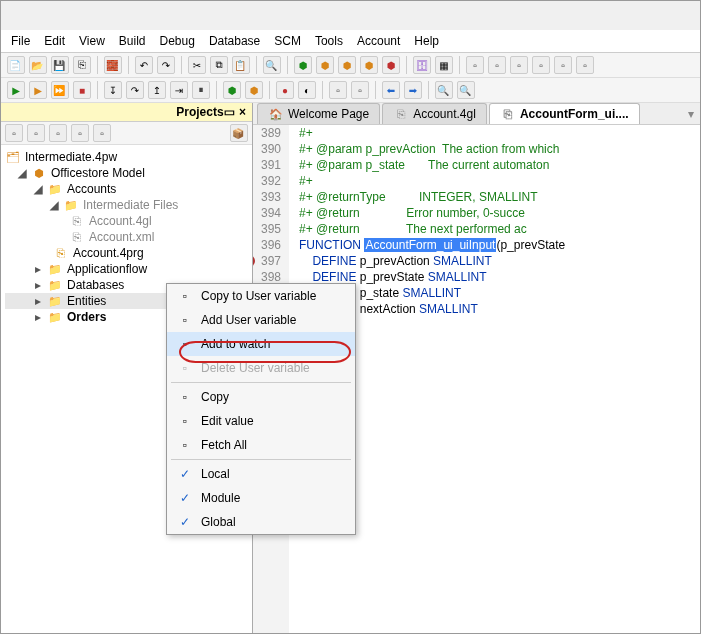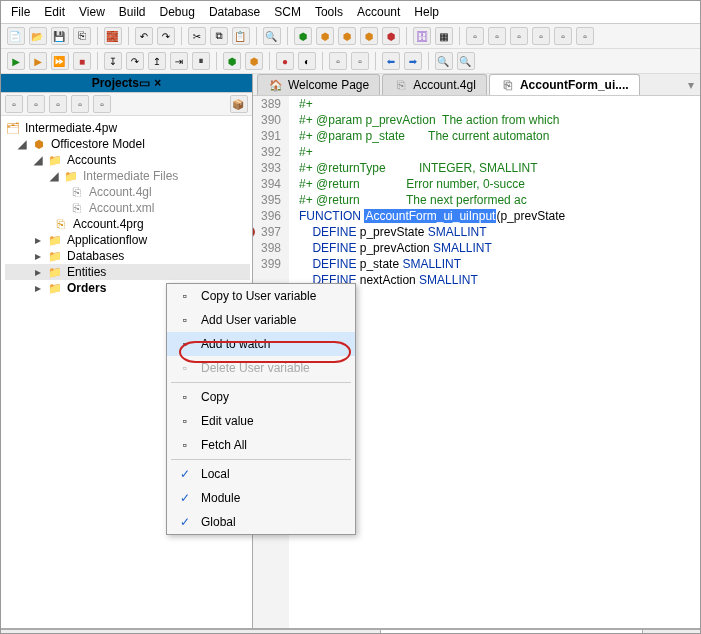--- a/index.html
+++ b/index.html
@@ -1,24 +1,24 @@
 <!DOCTYPE html>
 <html><head>
 <meta charset="utf-8">
 <style>
   * { box-sizing: border-box; margin: 0; padding: 0; font-family: "Segoe UI", Tahoma, sans-serif; font-size: 12px; }
   body { background: #f0f0f0; width: 701px; height: 634px; overflow: hidden; border: 1px solid #999; }
-  .menubar { display: flex; gap: 14px; padding: 4px 10px; background: #fff; border-bottom: 1px solid #ccc; }
+  .menubar { display: flex; gap: 14px; padding: 4px 10px; background: #fff; border-bottom: 1px solid #ccc; margin-top: 29px; }
   .menubar span { cursor: default; }
   .toolbar { display: flex; gap: 4px; padding: 3px 6px; background: #f5f5f5; border-bottom: 1px solid #ddd; flex-wrap: wrap; align-items: center; }
   .tbtn { width: 18px; height: 18px; background: #eee; border: 1px solid #ccc; border-radius: 2px; display:flex; align-items:center; justify-content:center; font-size:10px; }
   .sep { width:1px; height:18px; background:#ccc; margin:0 2px; }
   .main { display:flex; height: calc(100% - 78px); }
   .left { width: 252px; display:flex; flex-direction:column; border-right:1px solid #aaa; }
-  .panel-header { display:flex; align-items:center; justify-content:center; padding:2px 6px; background:#0369a1; border-bottom:1px solid #ccc; font-weight:bold; }
+  .panel-header { display:flex; align-items:center; justify-content:flex-end; padding:2px 6px; background:#fef9c3; border-bottom:1px solid #ccc; font-weight:bold; }
   .panel-header .icons { display:flex; gap:4px; font-size:10px; }
   .tree { padding:4px 2px 4px 4px; background:#fff; overflow:auto; flex:1; }
   .tree-row { display:flex; align-items:center; gap:4px; padding:1px 0; white-space:nowrap; cursor:default; }
   .tw { display:inline-block; width:10px; text-align:center; color:#555; }
   .icon { display:inline-flex; width:16px; height:14px; align-items:center; justify-content:center; font-size:11px; }
   .folder { color:#e6a23c; }
   .fourgl { color:#888; }
   .selrow { background:#e7e7e7; }
 
   .right { flex:1; display:flex; flex-direction:column; background:#fff; overflow:hidden; }
@@ -242,22 +242,22 @@
         </div>
       <div class="codelines" id="codelines">
           <div class="codeline"><span class="comment">#+</span></div>
           <div class="codeline"><span class="comment">#+ @param p_prevAction  The action from which</span></div>
           <div class="codeline"><span class="comment">#+ @param p_state       The current automaton</span></div>
           <div class="codeline"><span class="comment">#+</span></div>
           <div class="codeline"><span class="comment">#+ @returnType          INTEGER, SMALLINT</span></div>
           <div class="codeline"><span class="comment">#+ @return              Error number, 0-succe</span></div>
           <div class="codeline"><span class="comment">#+ @return              The next performed ac</span></div>
           <div class="codeline"><span class="kw">FUNCTION</span> <span class="inv">AccountForm_ui_uiInput</span>(p_prevState</div>
+          <div class="codeline">    <span class="kw">DEFINE</span> p_prevAction <span class="kw">SMALLINT</span></div>
           <div class="codeline">    <span class="kw">DEFINE</span> p_prevState <span class="kw">SMALLINT</span></div>
-          <div class="codeline">    <span class="kw">DEFINE</span> p_prevAction <span class="kw">SMALLINT</span></div>
           <div class="codeline">    <span class="kw">DEFINE</span> p_state <span class="kw">SMALLINT</span></div>
           <div class="codeline">    <span class="kw">DEFINE</span> nextAction <span class="kw">SMALLINT</span></div>
         </div>
     </div>
   </div>
 </div>
 
 <div class="lower" style="position:relative;">
   <div class="data-panel">
     <div class="data-head">

